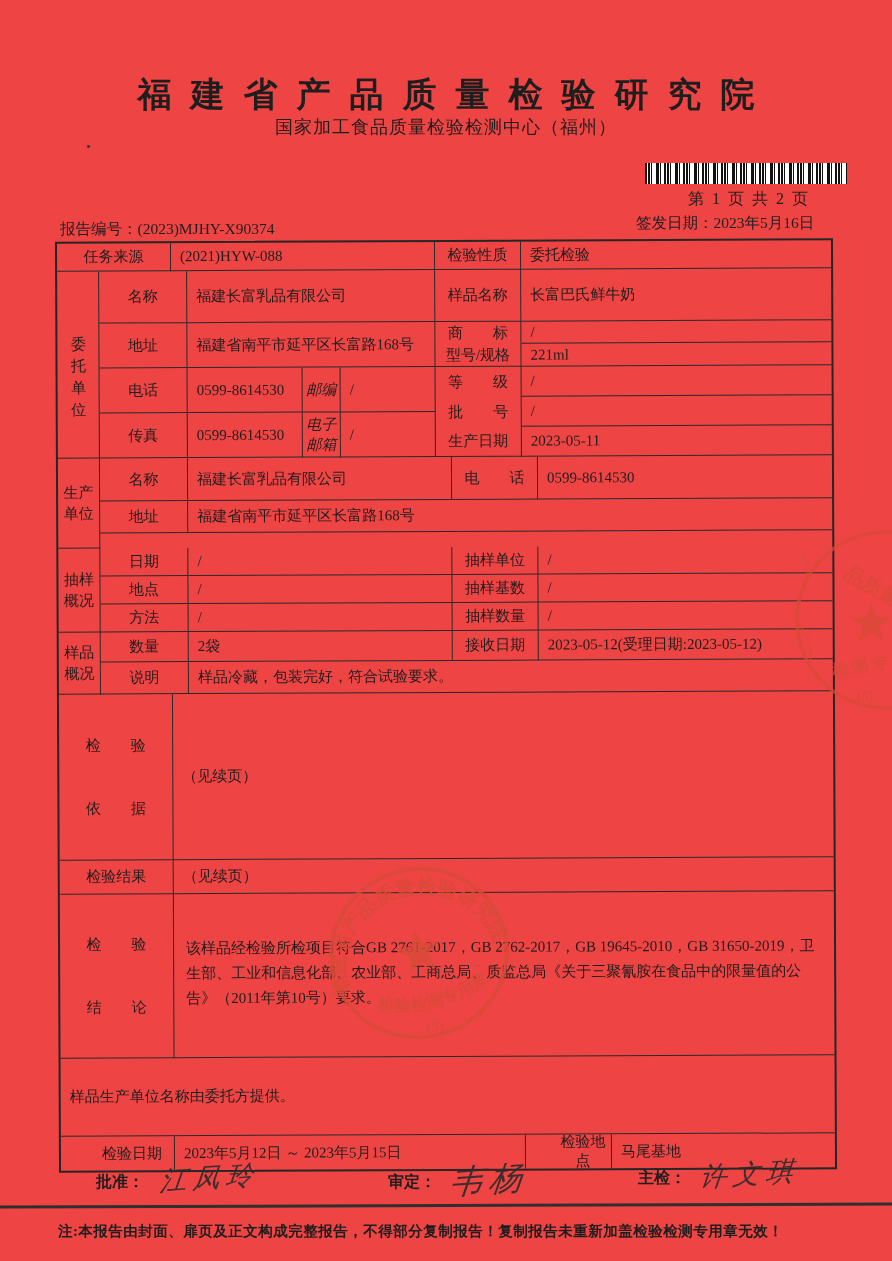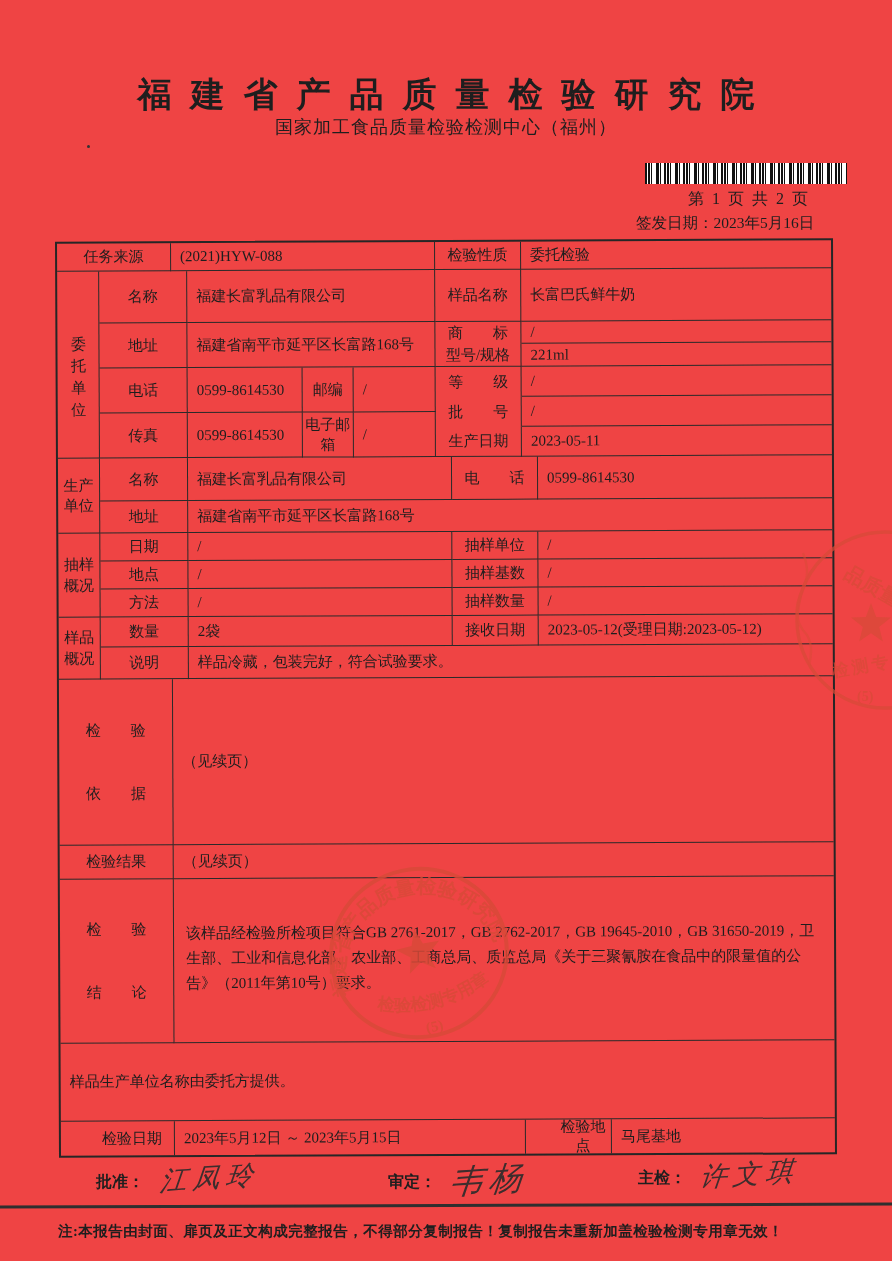--- a/index.html
+++ b/index.html
@@ -43,29 +43,29 @@
   .row { display:flex; }
   .c {
     border-right:1.4px solid #2a2a2a; border-bottom:1.4px solid #2a2a2a;
     display:flex; align-items:center; overflow:hidden;
   }
   .nr { border-right:none; }
   .nb { border-bottom:none;padding-left:29px; }
   .lab { justify-content:center; text-align:center; }
   .val { padding-left:9px; }
   .w42{width:42px;} .w72{width:88px;} .w86{width:86px;} .w114{width:114px;}
-  .w115{width:115px;} .w55{width:51px;} .w264{width:264px;} .w351{width:351px;}
+  .w115{width:115px;} .w55{width:38px;font-style:italic;} .w264{width:264px;} .w351{width:351px;}
   .fx { flex:1; }
   .col { display:flex; flex-direction:column; }
   .half-l { width:378px; display:flex; }
   .half-r { flex:1; display:flex; flex-direction:column; }
   .h22{height:22px;} .h23{height:23px;} .h28{height:28px;} .h30{height:30px;}
   .h32{height:32px;} .h34{height:34px;} .h43{height:43px;} .h45{height:45px;}
   .h52{height:52px;} .h62{height:62px;} .h78{height:78px;} .h84{height:84px;}
-  .h166{height:166px;} .h164{height:164px;} .h187{height:187px;} .h75{height:75px;}
+  .h166{height:166px;} .h164{height:164px;} .h187{height:187px;} .h75{height:90px;}
   .vtext {
     writing-mode:vertical-lr; text-orientation:upright; letter-spacing:22px;
     justify-content:center; padding-top:6px;
   }
   .wrap2 { flex-direction:column; justify-content:center; line-height:1.35; }
   .biglab { flex-direction:column; justify-content:center; gap:44px; }
   .biglab div { text-align:center; }
   .conc-val { padding:10px 14px 0 12px; line-height:1.65; align-items:flex-start; padding-top:42px; }
 
   
@@ -86,20 +86,21 @@
 </head>
 <body>
 
 <div class="page">
 
   <div class="institute">福建省产品质量检验研究院</div>
   <div class="center-name">国家加工食品质量检验检测中心（福州）</div>
   <div class="barcode"></div>
   <div class="page-info">第 1 页  共 2 页</div>
   <div class="issue-date"><span>签发日期：</span><span>2023年5月16日</span></div>
+  <div class="report-no"><span>报告编号：</span><span>(2023)MJHY-X90374</span></div>
   <div class="speck"></div>
 
   <div class="tbl">
 
     <div class="row h28">
       <div class="c lab w114 h28">任务来源</div>
       <div class="c val w264 h28">(2021)HYW-088</div>
       <div class="c lab w86 h28">检验性质</div>
       <div class="c val fx nr h28">委托检验</div>
     </div>

